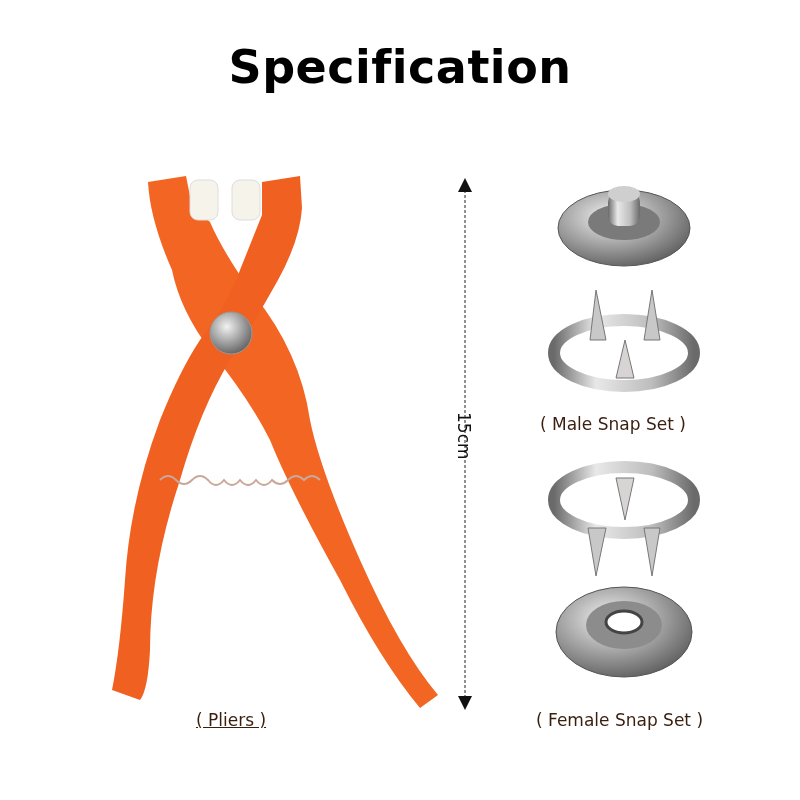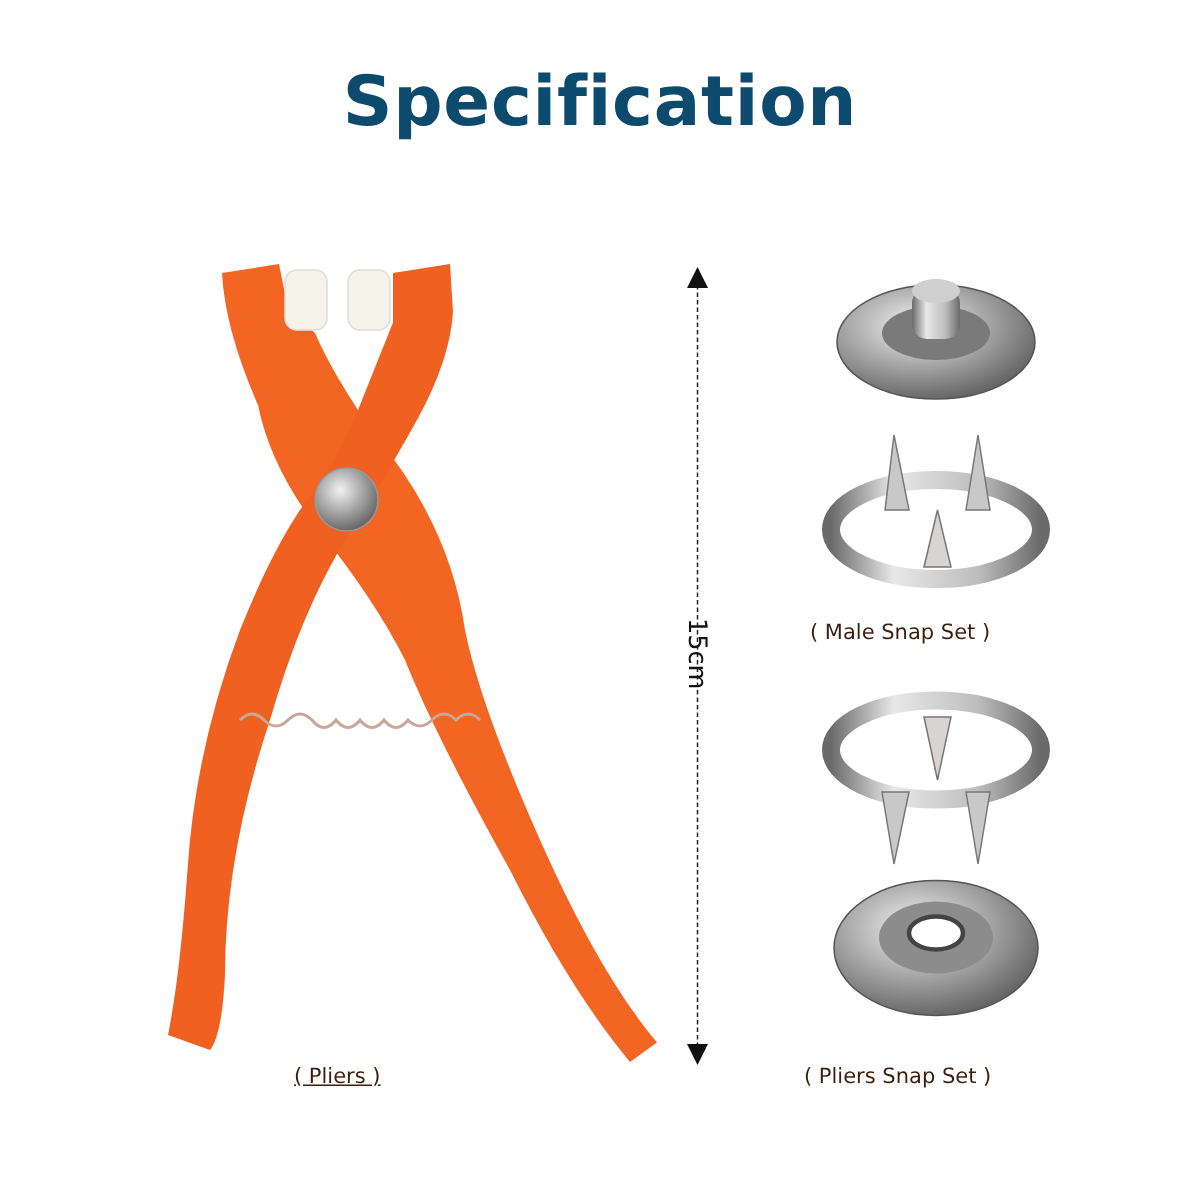--- a/index.html
+++ b/index.html
@@ -1,19 +1,19 @@
 <!DOCTYPE html>
 <html><head>
 <meta charset="utf-8">
 <style>
   html, body { margin: 0; padding: 0; background: #ffffff; }
   body { width: 800px; height: 800px; position: relative; overflow: hidden; font-family: "DejaVu Sans", sans-serif; }
-  .title { position: absolute; left: 0; top: 40px; width: 800px; text-align: center; font-size: 46px; font-weight: bold; color: #0c4a6e; letter-spacing: 0.5px; }
+  .title { position: absolute; left: 0; top: 40px; width: 800px; text-align: center; font-size: 46px; font-weight: bold; color: #000000; letter-spacing: 0.5px; }
   .art { position: absolute; left: 0; top: 0; width: 800px; height: 800px; }
-  .caption { position: absolute; font-size: 14px; color: #3a1f0f; white-space: nowrap; }
+  .caption { position: absolute; font-size: 17px; color: #3a1f0f; white-space: nowrap; }
   .cap-pliers { left: 196px; top: 710px; text-decoration: underline; }
   .cap-male { left: 540px; top: 414px; }
   .cap-female { left: 536px; top: 710px; }
   .dim-label { position: absolute; left: 474px; top: 412px; font-size: 17px; color: #111; transform: rotate(90deg); transform-origin: left top; white-space: nowrap; }
 </style>
 </head>
 <body>
 
 <div class="title">Specification</div>
 
@@ -73,13 +73,13 @@
     <ellipse cx="624" cy="632" rx="68" ry="45" fill="url(#metal)" stroke="#555"></ellipse>
     <ellipse cx="624" cy="625" rx="38" ry="24" fill="#8c8c8c"></ellipse>
     <ellipse cx="624" cy="622" rx="18" ry="11" fill="#ffffff" stroke="#444" stroke-width="3"></ellipse>
   </g>
 </svg>
 
 <div class="dim-label">15cm</div>
 
 <div class="caption cap-pliers">( Pliers )</div>
 <div class="caption cap-male">( Male Snap Set )</div>
-<div class="caption cap-female">( Pliers Snap Set )</div>
+<div class="caption cap-female">( Female Snap Set )</div>
 
 </body></html>

